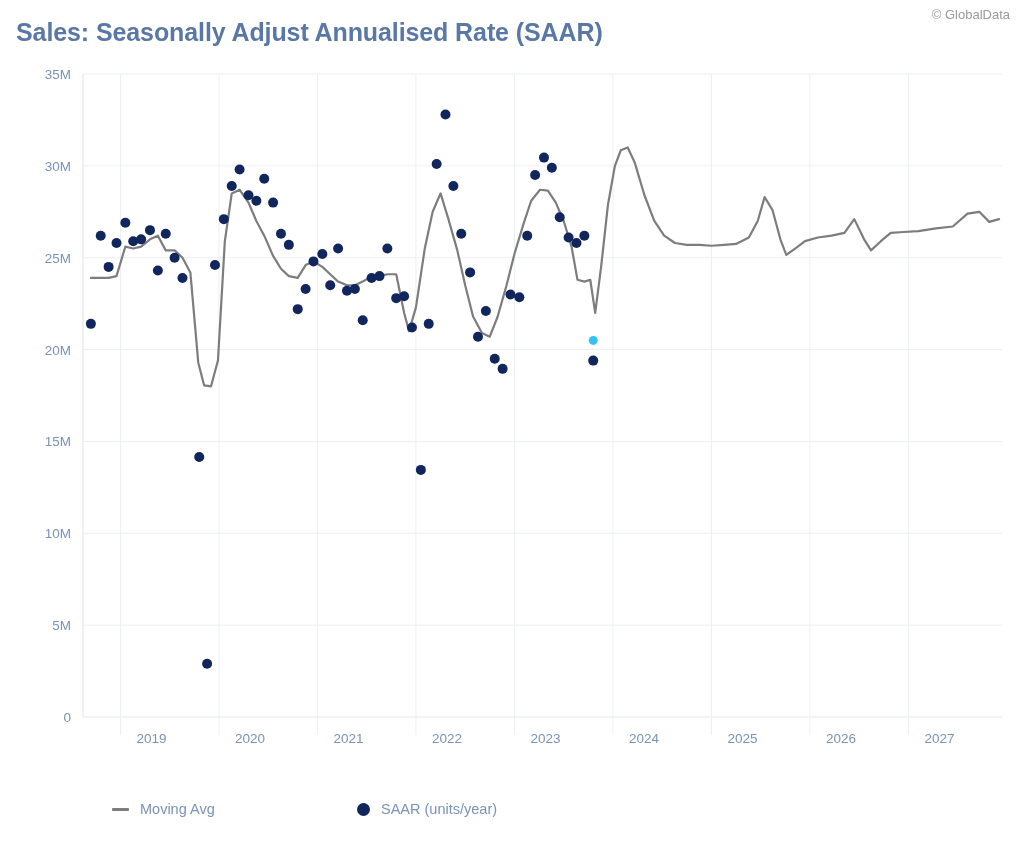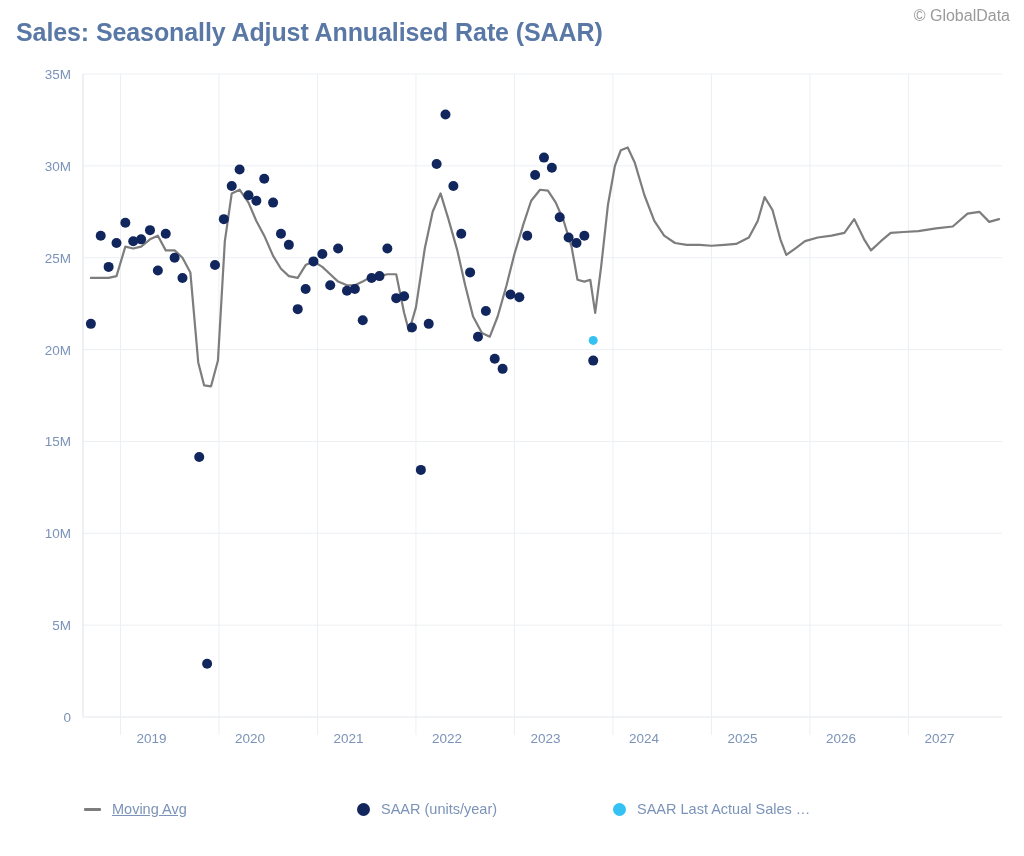--- a/index.html
+++ b/index.html
@@ -28,21 +28,21 @@
     font-size: 25px;
     font-weight: bold;
     color: #5a78a5;
     letter-spacing: -0.1px;
     white-space: nowrap;
   }
   .copyright {
     position: absolute;
     right: 14px;
     top: 7px;
-    font-size: 16px;
+    font-size: 13px;
     color: #9a9a9a;
     font-weight: normal;
     white-space: nowrap;
   }
   .plot-wrap {
     position: absolute;
     left: 0;
     top: 0;
     width: 1024px;
     height: 790px;
@@ -83,21 +83,21 @@
     background: #7d7d7d;
     border-radius: 1px;
     display: inline-block;
   }
   .legend-marker-dot {
     width: 13px;
     height: 13px;
     border-radius: 50%;
     display: inline-block;
   }
-  #legend-moving-avg { left: 84px; text-decoration: underline; }
+  #legend-moving-avg { left: 112px; }
   #legend-saar       { left: 357px; text-align: center; }
   #legend-saar-last  { left: 613px; }
 </style>
 </head>
 <body>
 
 <div id="chart-root">
 
   <div class="chart-title">Sales: Seasonally Adjust Annualised Rate (SAAR)</div>
 
@@ -218,19 +218,15 @@
 
   <div class="legend">
     <div class="legend-item" id="legend-moving-avg">
       <span class="legend-marker-line" style="background: rgb(125, 125, 125);"></span>
       <span class="lbl">Moving Avg</span>
     </div>
     <div class="legend-item" id="legend-saar">
       <span class="legend-marker-dot" id="lm-saar" style="background: rgb(18, 38, 94);"></span>
       <span class="lbl">SAAR (units/year)</span>
     </div>
-    <div class="legend-item" id="legend-saar-last">
-      <span class="legend-marker-dot" id="lm-saar-last" style="background: rgb(53, 193, 241);"></span>
-      <span class="lbl">SAAR Last Actual Sales …</span>
-    </div>
   </div>
 
 </div>
 
 </body></html>

